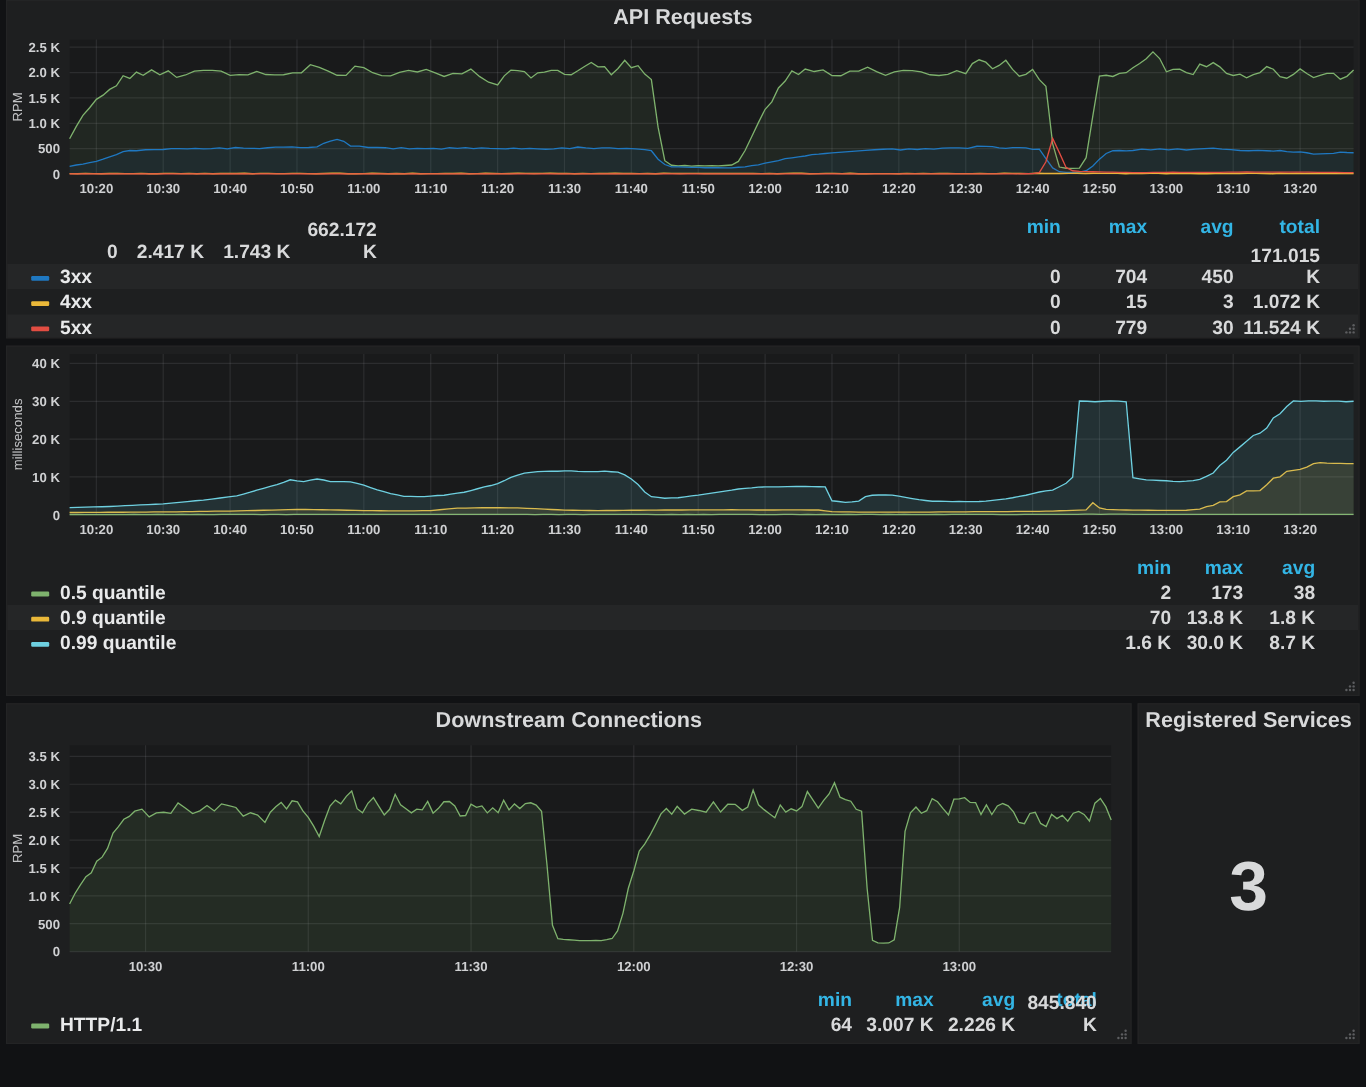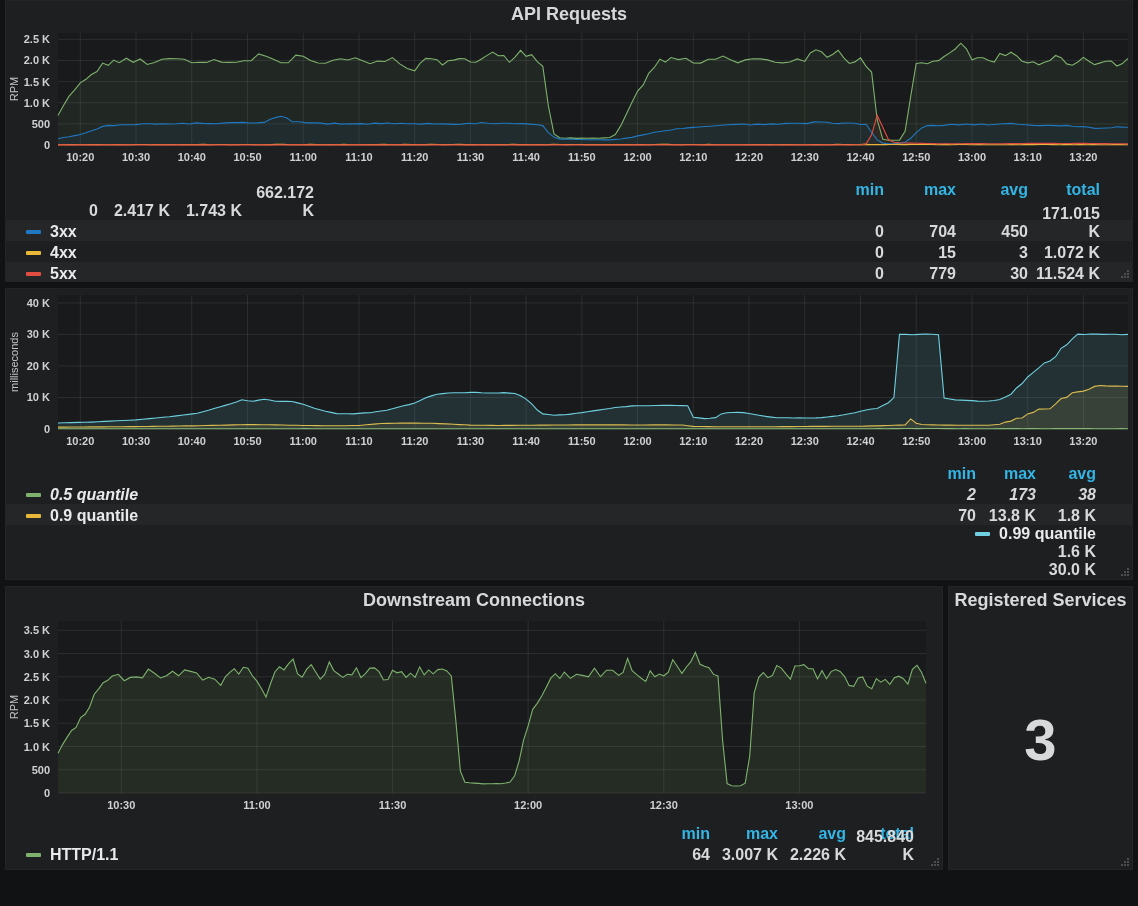--- a/index.html
+++ b/index.html
@@ -231,39 +231,39 @@
         <path d="M52.0,134.0L58.7,133.8L65.4,133.6L72.1,133.4L78.7,133.3L85.4,133.1L91.8,132.8L98.2,132.4L104.5,132.1L110.9,131.8L117.3,131.5L123.7,131.2L130.0,130.9L136.7,130.3L143.4,129.6L150.1,129.0L156.8,128.3L163.5,127.7L170.4,126.9L177.4,126.0L184.4,125.1L191.3,124.2L196.9,122.7L202.5,121.2L208.0,119.5L213.6,118.0L219.2,116.4L224.8,114.8L230.3,112.9L235.9,110.8L241.5,111.8L247.1,112.3L252.6,111.1L258.2,110.2L263.8,111.0L269.3,112.3L274.9,112.4L280.5,112.4L286.1,112.5L291.6,113.9L297.2,115.3L302.8,117.3L308.4,119.2L313.9,120.7L319.5,122.3L325.1,123.4L330.6,124.6L336.2,124.7L341.8,124.8L347.4,124.9L352.9,124.4L358.5,123.9L364.1,123.7L369.7,122.8L375.2,122.0L380.8,121.2L386.4,119.8L391.9,118.3L397.5,116.8L403.1,115.6L408.7,114.1L414.2,111.6L419.8,108.8L425.4,106.9L431.0,105.3L436.5,104.6L442.1,104.0L447.7,103.8L453.3,103.7L458.8,103.7L464.4,103.4L470.0,103.4L475.5,103.8L481.1,104.0L486.7,104.0L492.3,104.0L497.8,103.6L503.4,104.1L509.0,104.5L514.6,106.8L520.1,110.1L525.7,114.8L531.3,121.0L536.8,124.9L542.4,125.5L548.0,126.2L553.6,125.9L559.1,125.8L564.7,125.1L570.3,124.3L575.9,123.6L581.4,122.7L587.0,121.9L592.6,121.1L598.1,120.3L603.7,119.5L609.3,118.5L614.9,118.0L620.4,117.6L626.0,116.9L631.6,116.8L637.2,116.7L642.7,116.7L650.2,116.5L657.6,116.4L665.0,116.4L670.6,116.5L676.2,116.6L681.7,116.7L687.3,128.3L692.9,128.9L698.5,129.6L704.0,129.2L709.6,128.6L715.2,124.9L720.8,123.7L726.3,123.5L731.9,123.4L737.5,123.6L743.0,124.5L748.6,125.5L754.2,126.5L759.8,127.4L765.3,128.1L770.9,128.7L776.5,128.7L782.1,128.8L787.6,129.0L793.2,128.9L798.8,129.0L804.3,129.0L809.9,128.9L815.5,128.6L821.1,128.0L826.6,127.4L832.2,126.7L837.8,125.8L843.4,124.7L848.9,123.7L854.5,122.3L860.1,121.0L865.6,120.0L871.2,119.5L876.8,116.6L882.4,113.7L887.9,108.6L893.5,45.2L900.0,45.4L906.5,45.8L913.0,45.4L919.5,45.0L926.0,45.3L932.5,45.8L938.1,109.0L943.7,110.0L949.2,110.9L954.8,111.1L960.4,111.4L966.0,111.6L971.5,112.1L977.1,112.3L982.7,112.0L988.3,111.5L993.8,110.5L999.4,107.9L1005.0,105.2L1010.5,99.0L1016.1,94.5L1021.7,88.0L1027.3,83.4L1032.8,78.8L1038.4,73.9L1044.0,72.0L1049.6,67.7L1055.1,59.3L1060.7,55.8L1066.3,49.8L1071.8,45.1L1078.1,45.5L1084.4,45.0L1090.7,45.1L1096.9,45.4L1103.2,45.2L1109.5,45.3L1115.7,45.8L1122.0,45.4" fill="none" stroke="#6ED0E0" stroke-width="1.1"></path>
         <text x="12" y="73" class="ylab" text-anchor="middle" transform="rotate(-90 12 73)">milliseconds</text>
       </svg>
     <div class="legend" id="legend1">
         <div class="lrow lhead" style="padding-right: 36px;">
           <div class="lname"></div>
           <div class="lcell lheadcell" style="width: 60px;">min</div>
           <div class="lcell lheadcell" style="width: 60px;">max</div>
           <div class="lcell lheadcell" style="width: 60px;">avg</div>
         </div>
-        <div class="lrow" style="padding-right: 36px; font-style: italic;">
+        <div class="lrow" style="padding-right: 36px;">
           <div class="lname">
             <span class="swatch" style="background: rgb(126, 178, 109);"></span>
             <span>0.5 quantile</span>
           </div>
           <div class="lcell" style="width: 60px;">2</div>
           <div class="lcell" style="width: 60px;">173</div>
           <div class="lcell" style="width: 60px;">38</div>
         </div>
         <div class="lrow alt" style="padding-right: 36px;">
           <div class="lname">
             <span class="swatch" style="background: rgb(234, 184, 57);"></span>
             <span>0.9 quantile</span>
           </div>
           <div class="lcell" style="width: 60px;">70</div>
           <div class="lcell" style="width: 60px;">13.8 K</div>
           <div class="lcell" style="width: 60px;">1.8 K</div>
         </div>
-        <div class="lrow" style="padding-right: 36px; flex-direction: column;">
+        <div class="lrow" style="padding-right: 36px;">
           <div class="lname">
             <span class="swatch" style="background: rgb(110, 208, 224);"></span>
             <span>0.99 quantile</span>
           </div>
           <div class="lcell" style="width: 60px;">1.6 K</div>
           <div class="lcell" style="width: 60px;">30.0 K</div>
           <div class="lcell" style="width: 60px;">8.7 K</div>
         </div>
       </div>
     <svg class="resize-handle" width="12" height="12">

